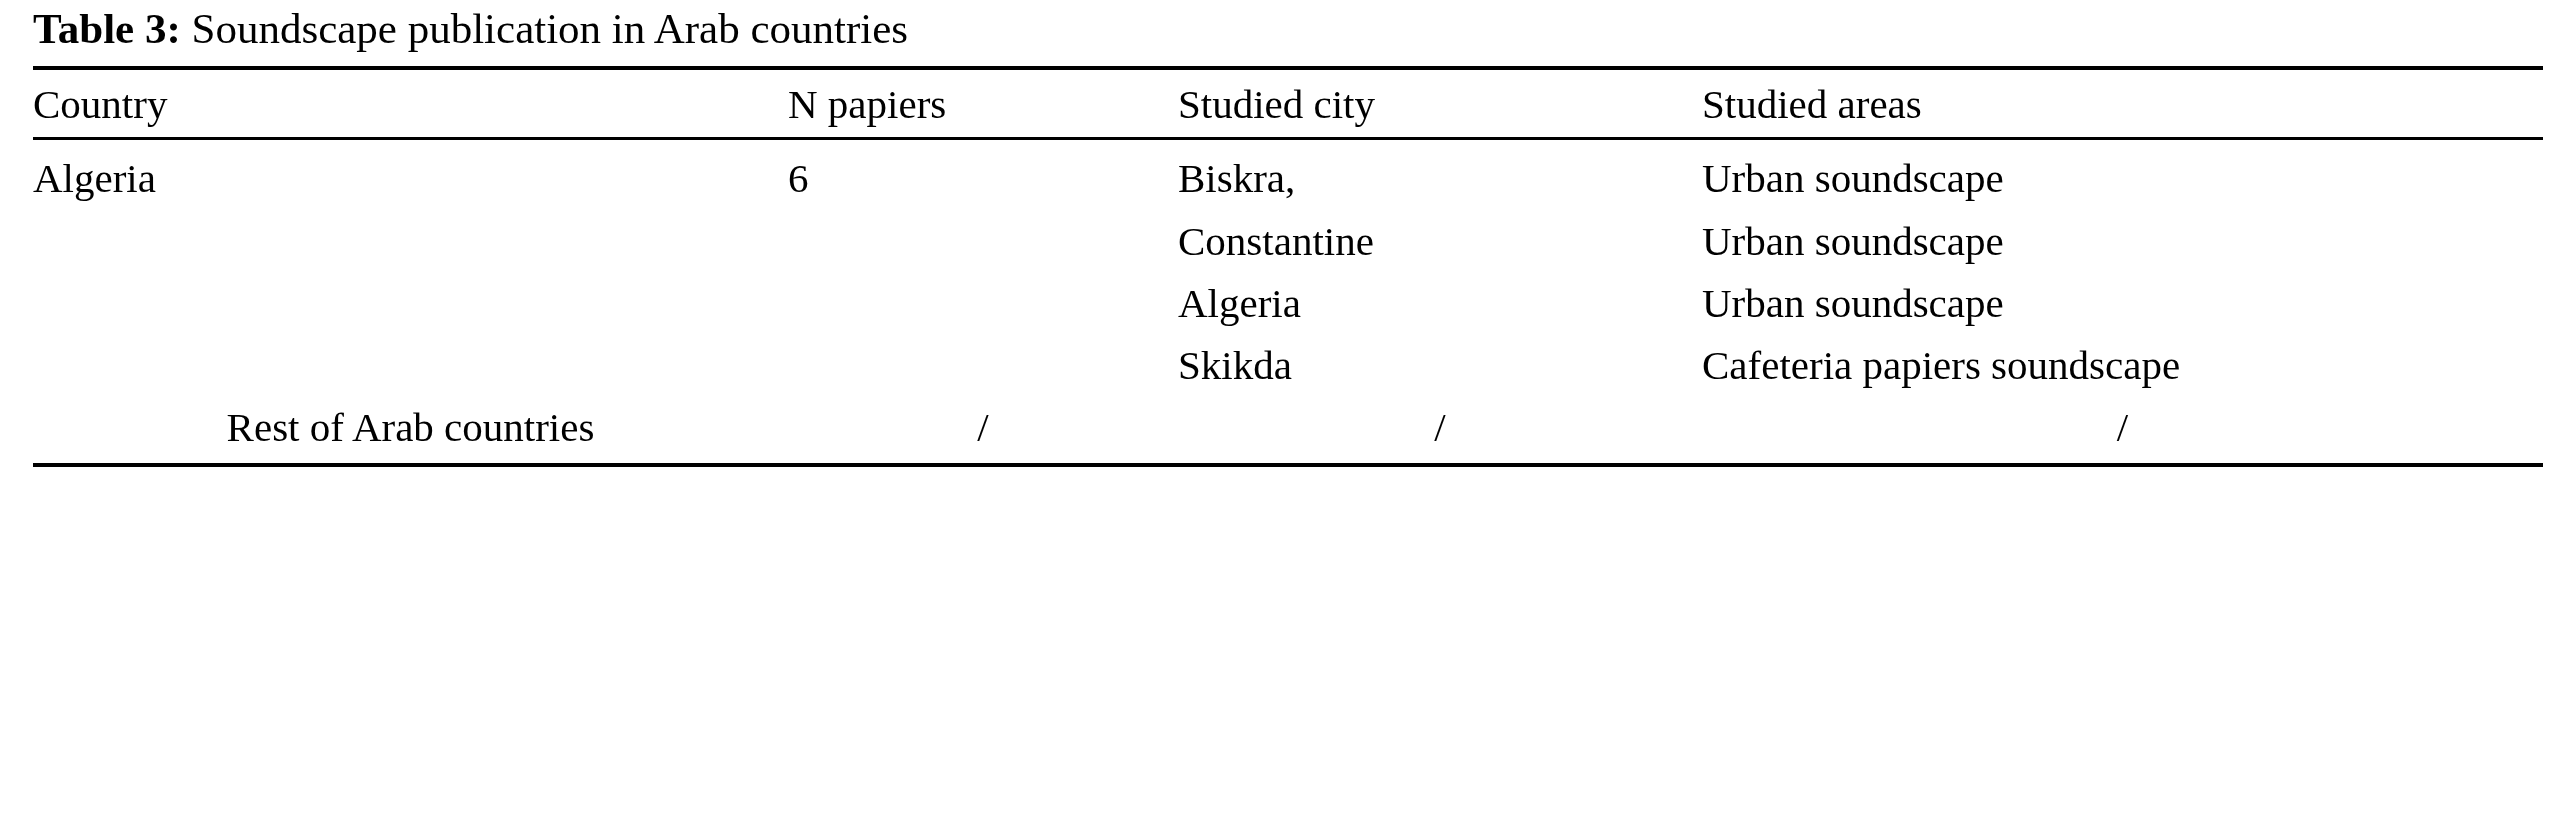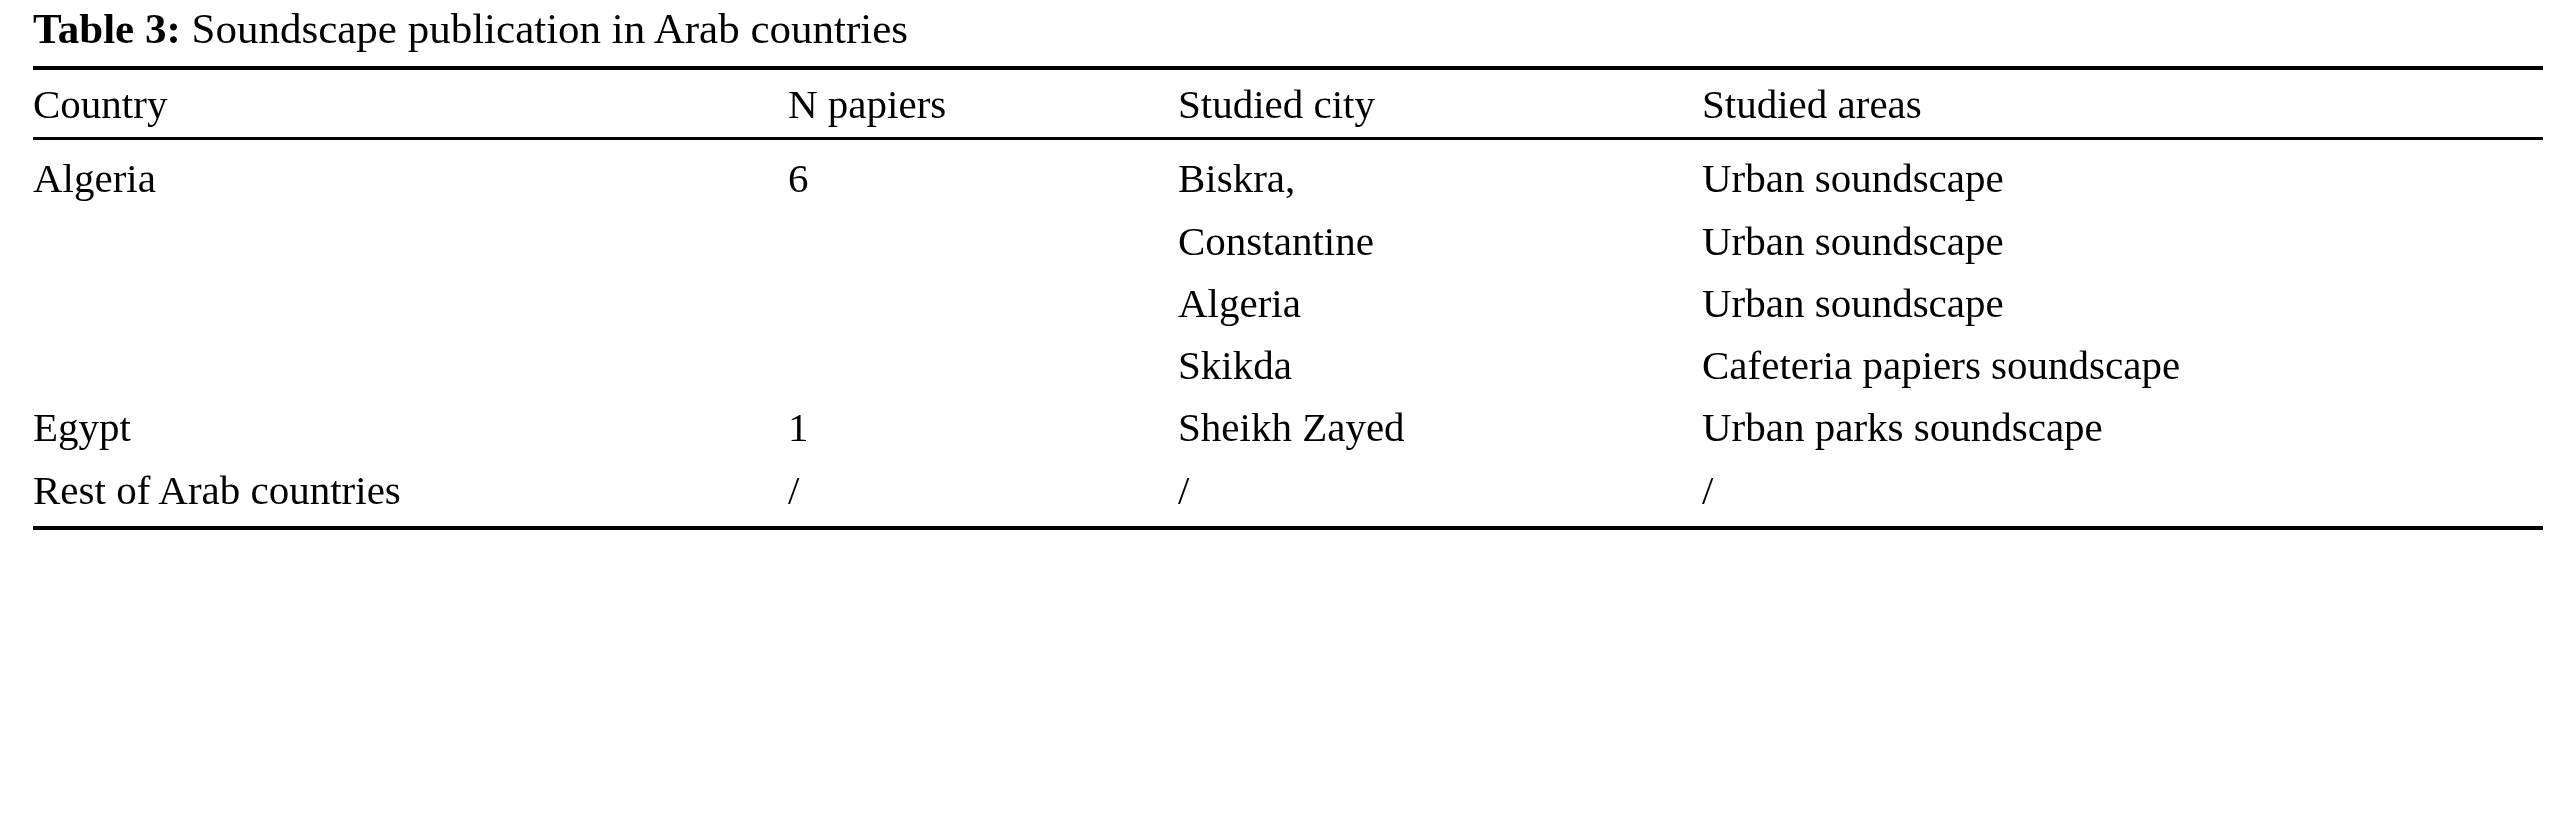--- a/index.html
+++ b/index.html
@@ -66,20 +66,21 @@
     vertical-align: top;
     padding: 9px 0 9px 0;
     line-height: 1.08;
     white-space: nowrap;
   }
   tbody tr.first-body td {
     padding-top: 16.5px;
   }
   tbody tr.last-body td {
     padding-bottom: 13.5px;
+    text-align: center;
   }
 </style>
 </head>
 <body>
 
 <div class="table-wrap">
 
   <div class="caption">
     <span class="caption-label">Table 3:</span>
     <span class="caption-text">Soundscape publication in Arab countries</span>
@@ -118,26 +119,20 @@
         <td></td>
         <td>Algeria</td>
         <td>Urban soundscape</td>
       </tr>
       <tr>
         <td></td>
         <td></td>
         <td>Skikda</td>
         <td>Cafeteria papiers soundscape</td>
       </tr>
-      <tr>
-        <td>Egypt</td>
-        <td>1</td>
-        <td>Sheikh Zayed</td>
-        <td>Urban parks soundscape</td>
-      </tr>
       <tr class="rule-bottom last-body">
         <td>Rest of Arab countries</td>
         <td>/</td>
         <td>/</td>
         <td>/</td>
       </tr>
     </tbody>
   </table>
 </div>
 

